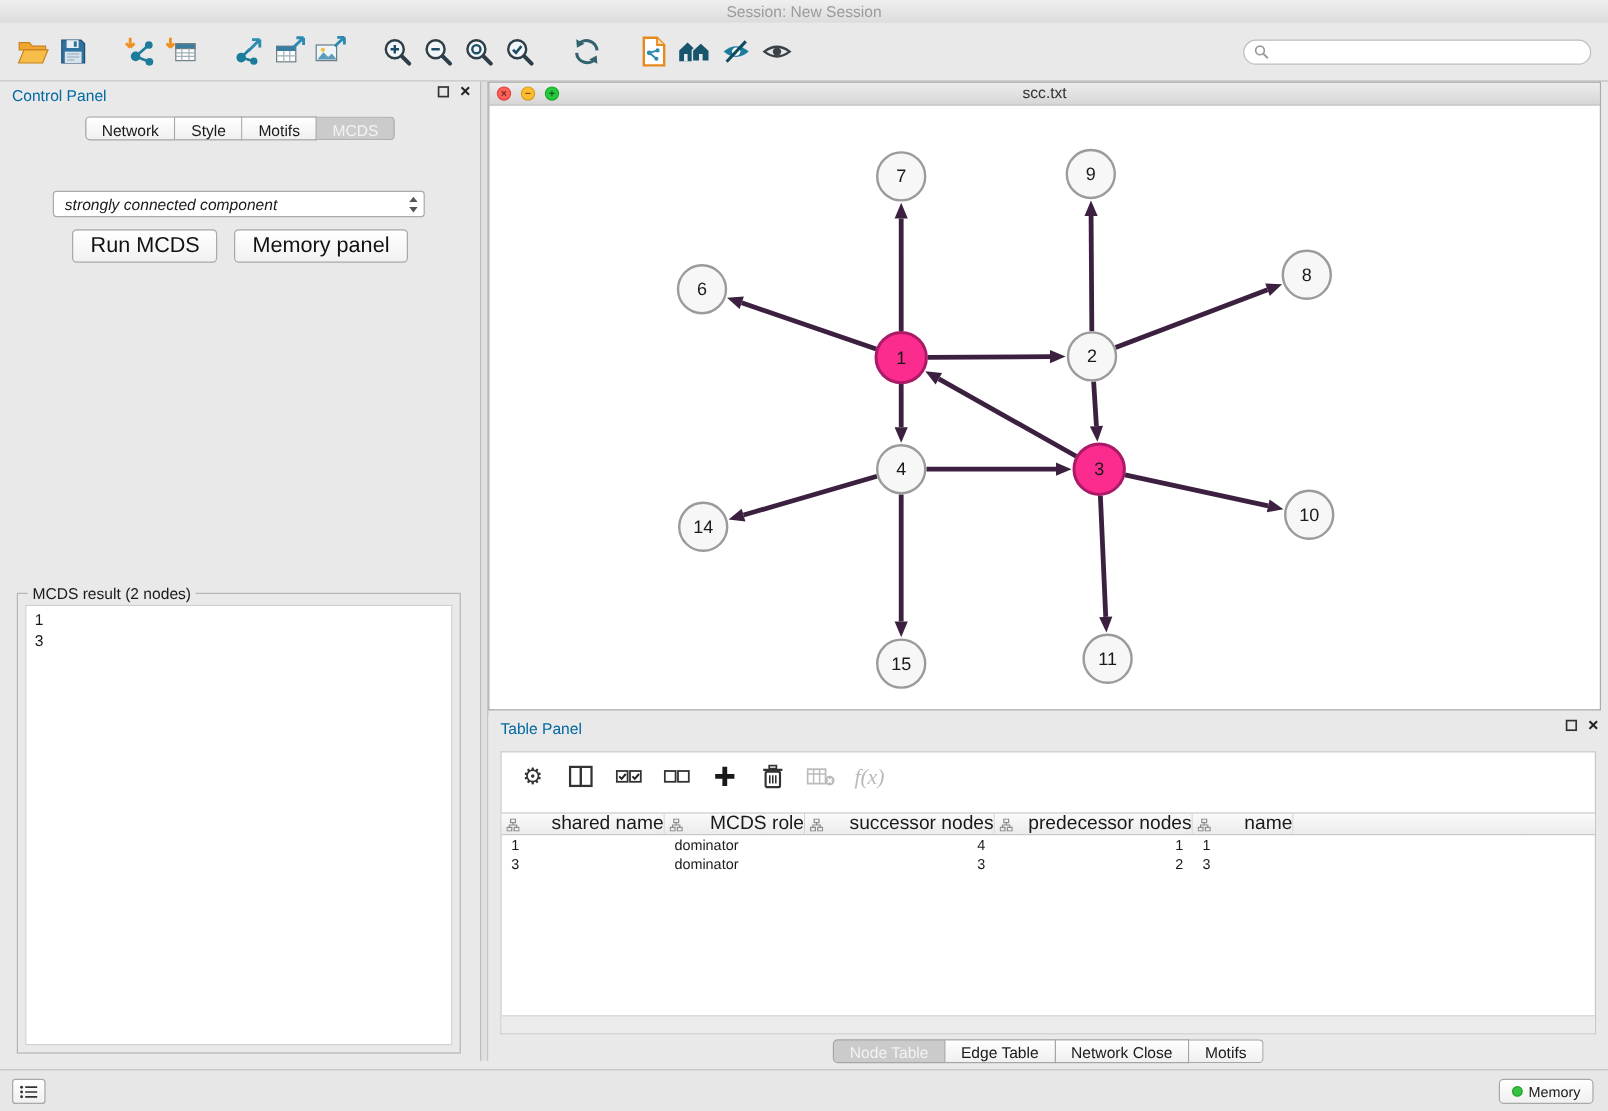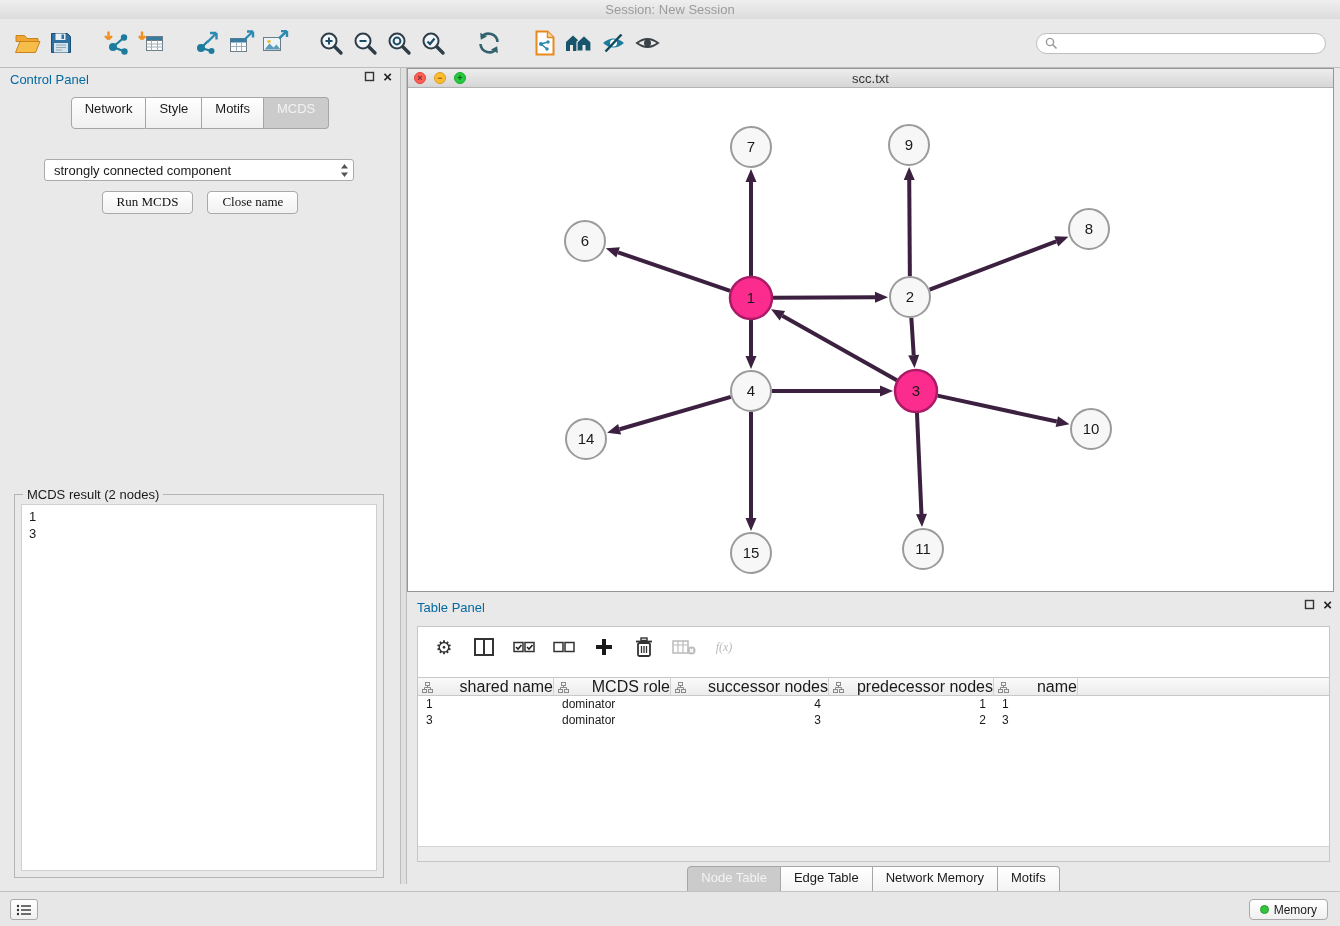--- a/index.html
+++ b/index.html
@@ -22,34 +22,34 @@
 
   
   .control-panel { position:absolute; left:0; top:68px; width:400px; height:816px; background:#e9e9e9; }
   .panel-header { position:absolute; left:10px; top:4px; font-size:13px; color:#0369a1; }
   .panel-icons { position:absolute; right:8px; top:3px; display:flex; gap:8px; align-items:center; }
   .float-ic { width:11px; height:11px; display:block; }
   .close-x { font-size:15px; font-weight:bold; color:#222; line-height:11px; cursor:default; }
 
   .tabs { display:flex; }
   .cp-tabs { position:absolute; left:0; right:0; top:29px; justify-content:center; }
-  .tab { padding:3px 13px 12px; font-size:13px; background:linear-gradient(#ffffff,#f0f0f0);
+  .tab { padding:3px 13px 0; font-size:13px; background:linear-gradient(#ffffff,#f0f0f0);
     border:1px solid #a6a6a6; border-left:none; color:#1a1a1a; cursor:default; }
   .tab:first-child { border-left:1px solid #a6a6a6; border-radius:4px 0 0 4px; }
   .tab:last-child { border-radius:0 4px 4px 0; }
   .tab.selected { background:#cbcbcb; color:#f3f3f3; }
 
   .opt-label { position:absolute; left:0; right:0; top:70px; text-align:center; font-size:13px; }
   .dropdown { position:absolute; left:44px; top:91px; width:310px; height:22px; background:#fff;
     border:1px solid #ababab; border-radius:3px; display:flex; align-items:center; padding-left:9px; }
-  .dd-text { font-size:13px; flex:1; }
+  .dd-text { font-size:13px; flex:1;font-style:italic; }
   .dd-stepper { width:18px; display:flex; justify-content:center; }
 
   .btn-row { position:absolute; left:0; right:0; top:123px; display:flex; justify-content:center; gap:14px; }
-  .mac-btn { font-family:Liberation Serif, serif; font-size:13px; padding:2px 14px 3px;
+  .mac-btn { font-family:Liberation Sans, sans-serif; font-size:18px; padding:2px 14px 3px;
     background:linear-gradient(#ffffff,#f1f1f1); border:1px solid #a9a9a9; border-radius:4px; color:#111; cursor:default; }
 
   .result-group { position:absolute; left:14px; top:426px; width:370px; height:384px; border:1px solid #b5b5b5;padding-left:27px; }
   .result-title { position:absolute; top:-8px; left:8px; background:#e9e9e9; padding:0 4px; font-size:13px; }
   .result-body { position:absolute; left:6px; right:6px; top:9px; bottom:6px; background:#fff;
     border:1px solid #cfcfcf; padding:3px 7px; font-size:13px; line-height:17px; overflow:hidden; }
 
   .v-splitter { position:absolute; left:400px; top:68px; width:7px; height:816px;
     background:#e0e0e0; border-left:1px solid #bdbdbd; border-right:1px solid #bdbdbd; cursor:col-resize; }
 
@@ -66,21 +66,21 @@
   .tl.yellow { background:#febc2e; border:1px solid #d89c22; }
   .tl.green { background:#27c83f; border:1px solid #1aab29; }
   .net-canvas { width:925px; height:503px; background:#fff; }
 
   
   .table-panel { position:absolute; left:407px; top:596px; width:933px; height:288px; background:#e9e9e9; }
   .tp-box { position:absolute; left:10px; top:30px; width:913px; height:236px; background:#fff; border:1px solid #c6c6c6; }
   .tp-toolbar { height:40px; display:flex; align-items:center; gap:16px; padding-left:14px; }
   .tp-ic { display:flex; align-items:center; justify-content:center; min-width:24px; height:26px; cursor:default; }
   .gear-glyph { font-size:19px; color:#333; }
-  .fx { font-family:"Liberation Serif", serif; font-style:italic; font-size:12px; color:#b9b9b9; }
+  .fx { font-family:"Liberation Serif", serif; font-style:italic; font-size:18px; color:#b9b9b9; }
   .thead { display:flex; margin-top:10px; }
   .th { height:19px; background:linear-gradient(#fafafa,#ececec); border-top:1px solid #c9c9c9;
     border-bottom:1px solid #c9c9c9; border-right:1px solid #d2d2d2; font-size:16px; display:flex;
     align-items:center; justify-content:flex-end; gap:4px; position:relative; }
   .th .hicon { position:absolute; left:4px; top:4px; }
   .th.filler { flex:1; border-right:none; }
   .tr { display:flex; height:16px; }
   .td { font-size:12px; line-height:16px; padding:0 8px; overflow:hidden; white-space:nowrap; }
   .tp-scrollstrip { position:absolute; left:0; right:0; bottom:0; height:15px; background:#ececec; border-top:1px solid #d5d5d5; }
   .tp-tabs { position:absolute; left:0; right:0; top:270px; justify-content:center; }
@@ -258,21 +258,21 @@
     <span class="dd-text">strongly connected component</span>
     <span class="dd-stepper">
       <svg width="9" height="15" viewBox="0 0 9 15">
         <path d="M4.5 1L8 5.4H1z" fill="#555"></path>
         <path d="M4.5 14L1 9.6h7z" fill="#555"></path>
       </svg>
     </span>
   </div>
   <div class="btn-row">
     <button class="mac-btn">Run MCDS</button>
-    <button class="mac-btn">Close name</button>
+    <button class="mac-btn">Memory panel</button>
   </div>
   <div class="result-group">
     <div class="result-title">MCDS result (2 nodes)</div>
     <div class="result-body">
         <div>1</div>
         <div>3</div>
       </div>
   </div>
 </div>
 
@@ -464,21 +464,21 @@
           <div class="td" style="width: 165px; text-align: right;">2</div>
           <div class="td" style="width: 84px; text-align: left;">3</div>
         </div>
       </div>
     <div class="tp-scrollstrip"></div>
   </div>
 
   <div class="tabs tp-tabs" id="tp-tabs">
       <div class="tab selected">Node Table</div>
       <div class="tab">Edge Table</div>
-      <div class="tab">Network Memory</div>
+      <div class="tab">Network Close</div>
       <div class="tab">Motifs</div>
     </div>
 </div>
 
 <div class="status-bar">
   <span class="sb-left-btn">
     <svg width="16" height="12" viewBox="0 0 16 12">
       <circle cx="2" cy="2" r="1.2" fill="#333"></circle>
         <line x1="5" y1="2" x2="15" y2="2" stroke="#333" stroke-width="1.4"></line>
       <circle cx="2" cy="6" r="1.2" fill="#333"></circle>

